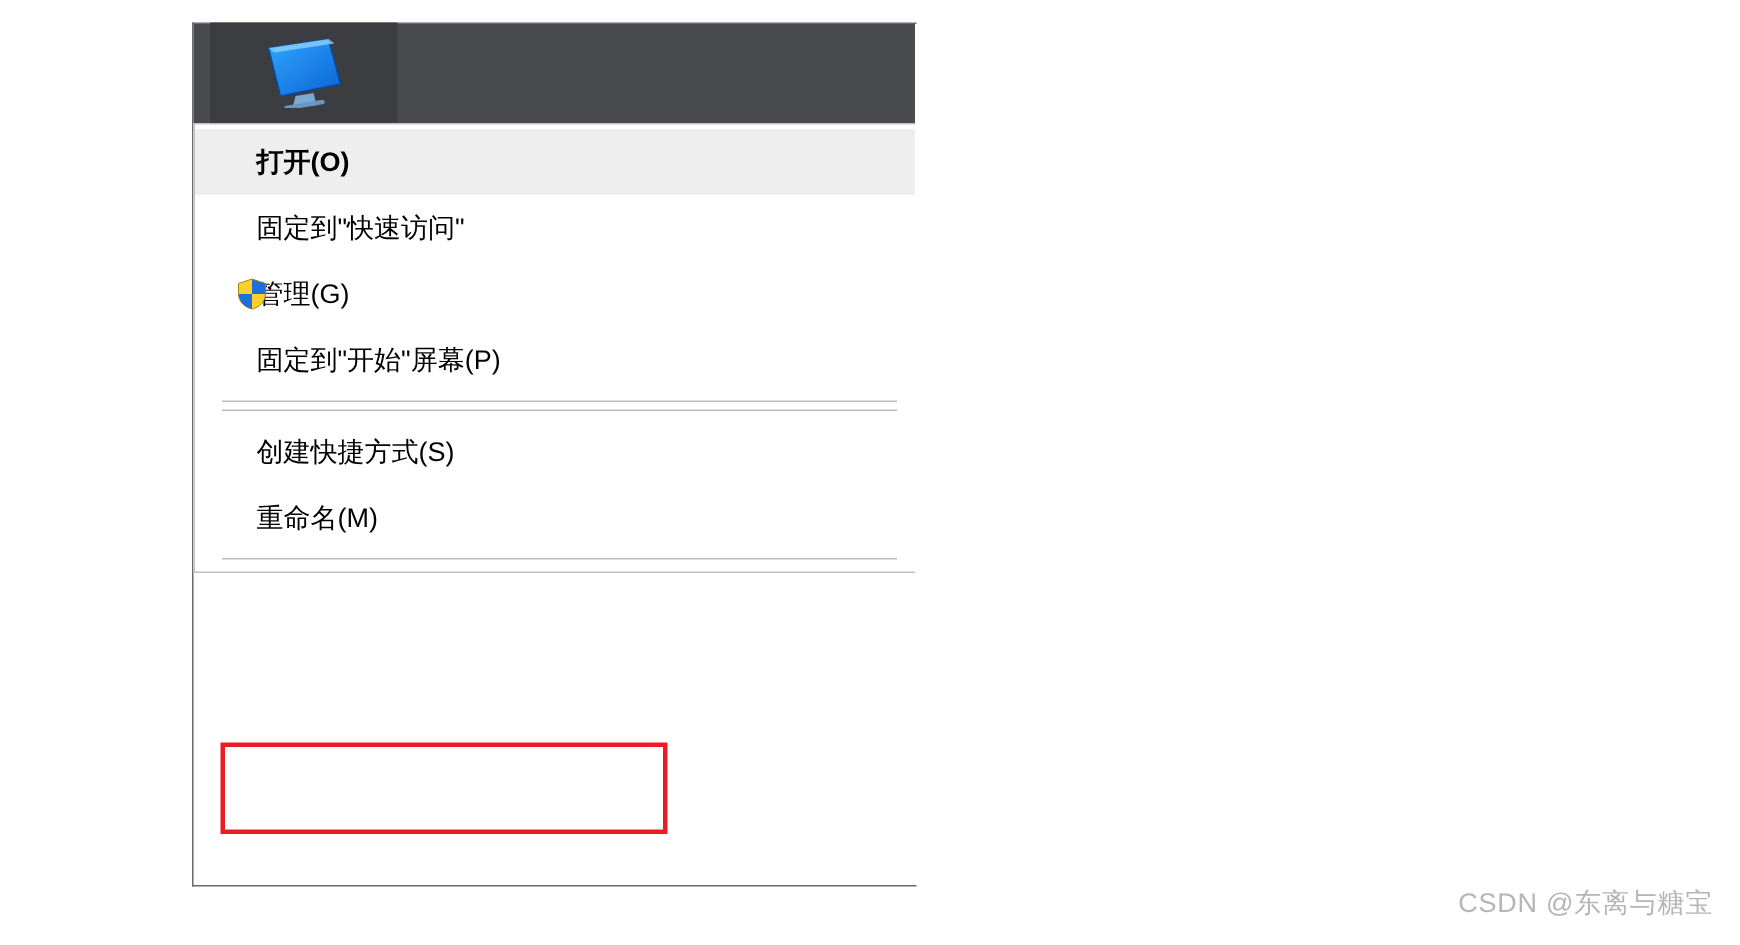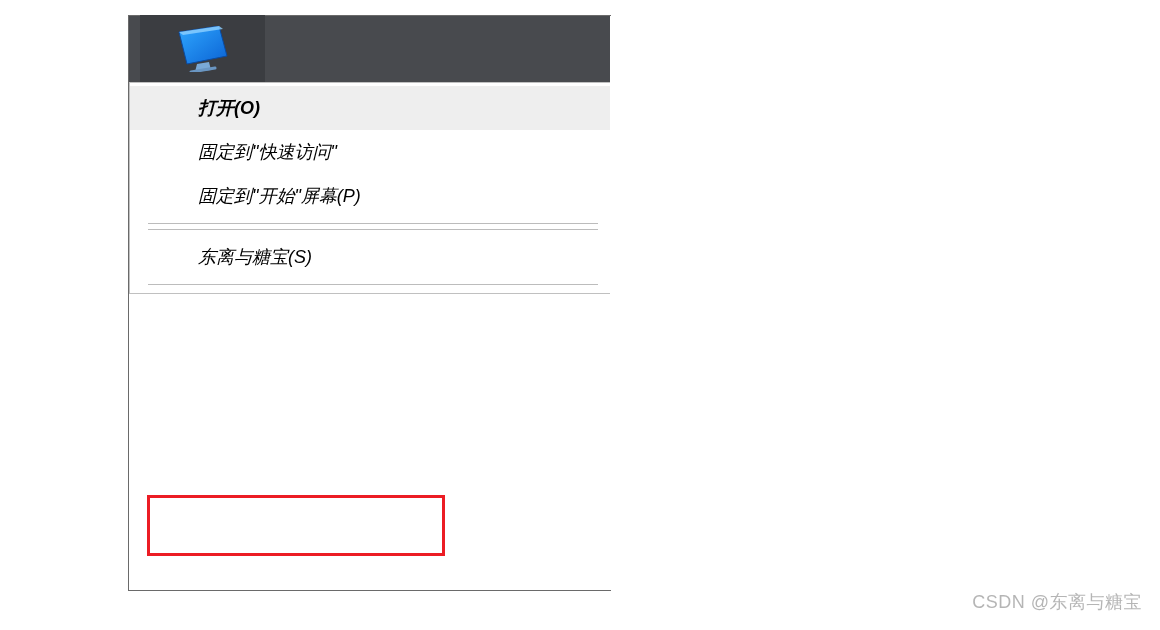--- a/index.html
+++ b/index.html
@@ -53,25 +53,24 @@
       width: 481px;
       border: 1px solid #c0c0c0;
       border-right: none;
       background: #ffffff;
       padding: 3px 0;
     }
     .menu-item {
       height: 44px;
       display: flex;
       align-items: center;
-      padding-left: 68px;
+      padding-left: 41px;
       font-size: 18px;
       color: #000000;
       position: relative;
-      font-style: italic;
     }
     .menu-item.default-item {
       background: #eeeeee;
       font-weight: 700;
     }
     .icon-slot {
       position: absolute;
       left: 25px;
       top: 50%;
       transform: translateY(-50%);
@@ -132,30 +131,46 @@
 
 <div class="context-menu">
 
   <div class="menu-item default-item">
     <span>打开(O)</span>
   </div>
   <div class="menu-item">
     <span>固定到"快速访问"</span>
   </div>
   <div class="menu-item">
+    <span class="icon-slot">
+      <svg width="24" height="24" viewBox="0 0 24 24">
+        <path d="M12 2 L21 5 L21 12 C21 17 17 21 12 22 C7 21 3 17 3 12 L3 5 Z" fill="none"></path>
+        <path d="M12 2 L21 5 L21 12 L12 12 Z" fill="#1e6fd9"></path>
+        <path d="M12 2 L3 5 L3 12 L12 12 Z" fill="#ffcf2a"></path>
+        <path d="M12 12 L21 12 C21 17 17 21 12 22 Z" fill="#ffcf2a"></path>
+        <path d="M12 12 L3 12 C3 17 7 21 12 22 Z" fill="#1e6fd9"></path>
+        <path d="M12 2 L21 5 L21 12 C21 17 17 21 12 22 C7 21 3 17 3 12 L3 5 Z" fill="none" stroke="#a07b00" stroke-width="0.6"></path>
+      </svg>
+    </span>
+    <span>管理(G)</span>
+  </div>
+  <div class="menu-item">
     <span>固定到"开始"屏幕(P)</span>
   </div>
 
   <div class="menu-separator"></div>
 
 
   <div class="menu-separator"></div>
 
   <div class="menu-item">
-    <span>东离与糖宝(S)</span>
+    <span>创建快捷方式(S)</span>
+  </div>
+  <div class="menu-item">
+    <span>重命名(M)</span>
   </div>
 
   <div class="menu-separator"></div>
 
 
 </div>
 
 <div class="red-highlight"></div>
 
 <div class="watermark-1">CSDN @东离与糖宝</div>

